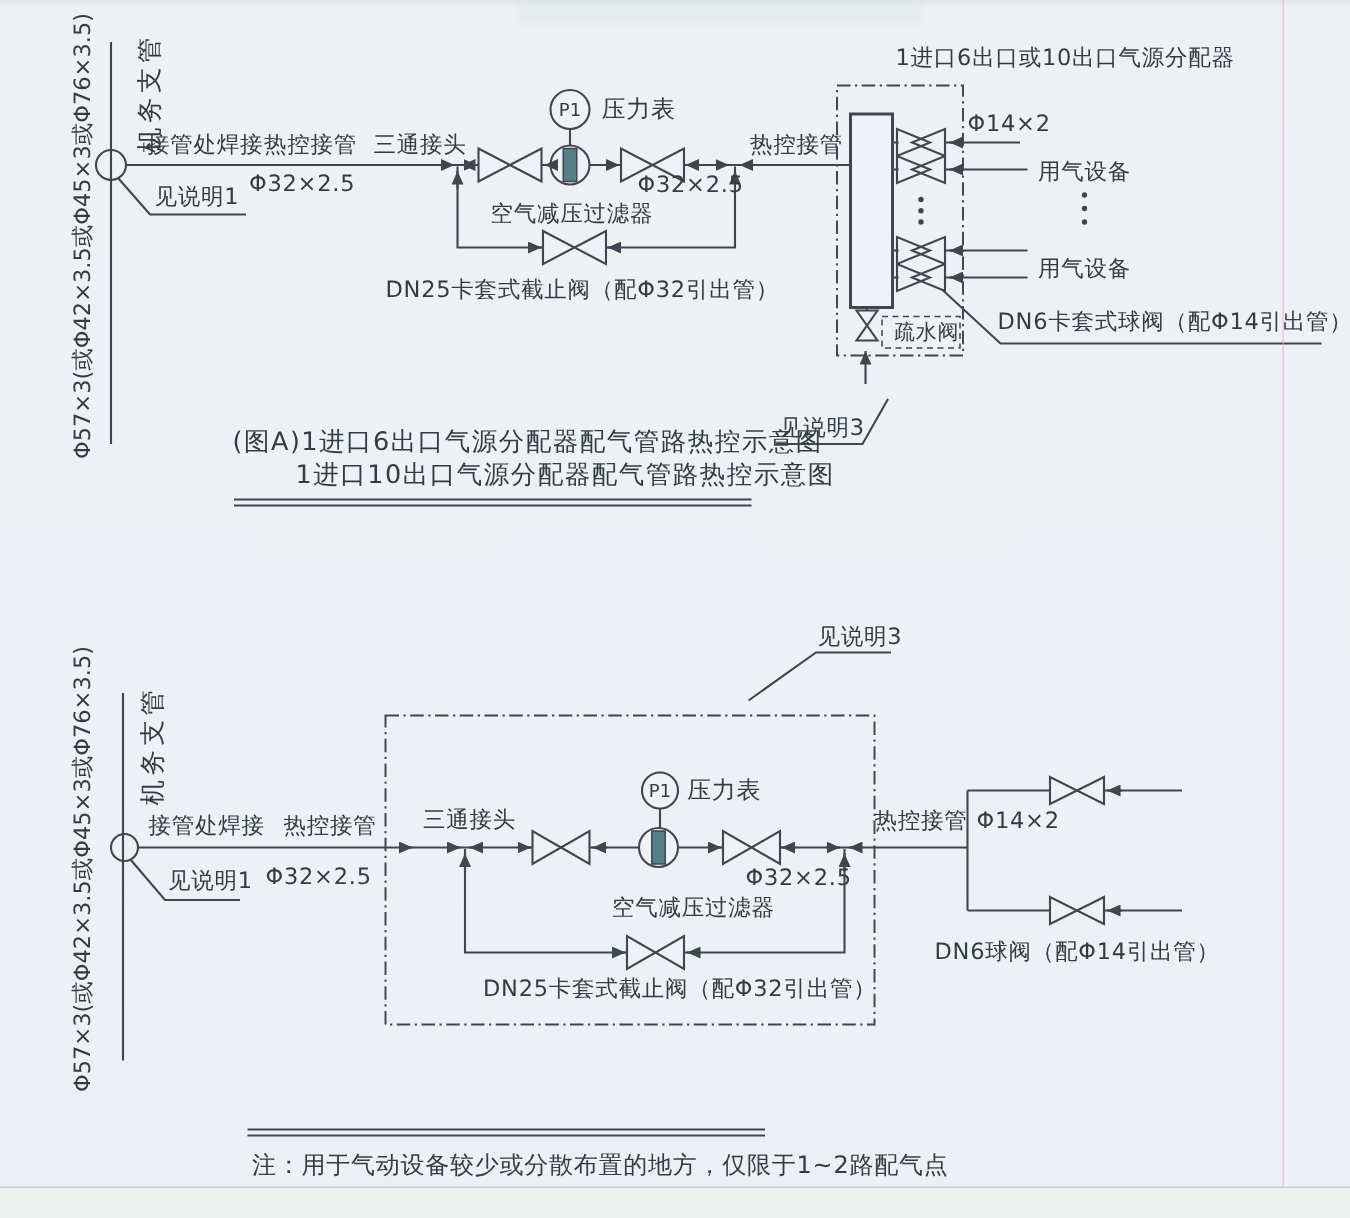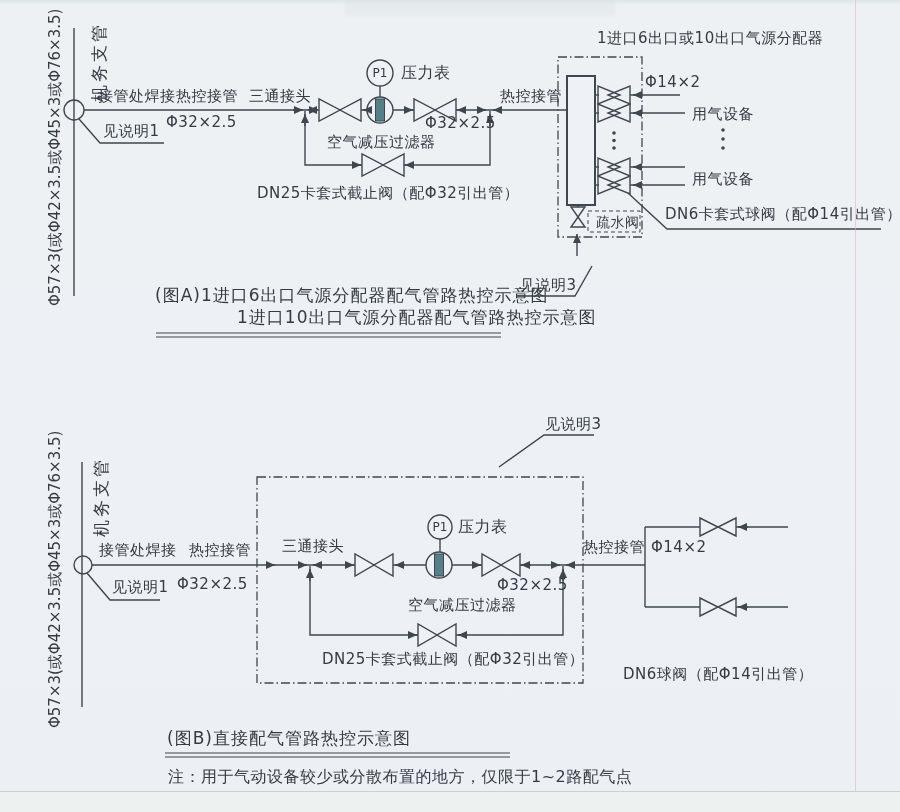--- a/index.html
+++ b/index.html
@@ -238,36 +238,35 @@
   <div class="lbl" style="left:327px; top:134px;">空气减压过滤器</div>
   <div class="lbl" style="left:257px; top:185px;">DN25卡套式截止阀（配Φ32引出管）</div>
   <div class="lbl" style="left:573px; top:30px;margin-left:24px;">1进口6出口或10出口气源分配器</div>
   <div class="lbl" style="left:645px; top:74px;">Φ14×2</div>
   <div class="lbl" style="left:692px; top:106px;">用气设备</div>
   <div class="lbl" style="left:692px; top:171px;">用气设备</div>
   <div class="lbl" style="left:665px; top:206px;">DN6卡套式球阀（配Φ14引出管）</div>
   <div class="lbl s14" style="left:596px; top:214px;">疏水阀</div>
   <div class="lbl" style="left:520px; top:277px;">见说明3</div>
   <div class="lbl s17" style="left:155px; top:286px;">(图A)1进口6出口气源分配器配气管路热控示意图</div>
-  <div class="lbl s17" style="left:197px; top:308px;margin-left:40px;">1进口10出口气源分配器配气管路热控示意图</div>
+  <div class="lbl s17" style="left:197px; top:308px;">1进口10出口气源分配器配气管路热控示意图</div>
 
   <div class="vtext" style="left:46px; top:728px; font-size:15px;">Φ57×3(或Φ42×3.5或Φ45×3或Φ76×3.5)</div>
   <div class="vtext" style="left:90px; top:537px; font-size:17px; letter-spacing:3px;">机务支管</div>
   <div class="lbl" style="left:99px; top:542px;">接管处焊接</div>
   <div class="lbl" style="left:189px; top:542px;">热控接管</div>
   <div class="lbl" style="left:177px; top:576px;">Φ32×2.5</div>
   <div class="lbl" style="left:112px; top:579px;">见说明1</div>
   <div class="lbl" style="left:282px; top:538px;">三通接头</div>
   <div class="gaugeTag" style="left:428px; top:520px;">P1</div>
   <div class="lbl s16" style="left:458px; top:518px;">压力表</div>
   <div class="lbl" style="left:497px; top:577px;">Φ32×2.5</div>
   <div class="lbl" style="left:408px; top:597px;">空气减压过滤器</div>
   <div class="lbl" style="left:322px; top:651px;">DN25卡套式截止阀（配Φ32引出管）</div>
   <div class="lbl" style="left:583px; top:539px;">热控接管</div>
   <div class="lbl" style="left:651px; top:539px;">Φ14×2</div>
-  <div class="lbl" style="left:623px; top:626px;margin-top:40px;">DN6球阀（配Φ14引出管）</div>
+  <div class="lbl" style="left:623px; top:626px;">DN6球阀（配Φ14引出管）</div>
   <div class="lbl" style="left:545px; top:416px;">见说明3</div>
-  <div class="lbl s17" style="left:167px; top:729px;">(图B)直接配气管路热控示意图</div>
   <div class="lbl s16" style="left:168px; top:768px;text-align:right;">注：用于气动设备较少或分散布置的地方，仅限于1~2路配气点</div>
 
   <div class="margin-line"></div>
   <div class="scan-bottom"></div>
 </div>
 
 </body></html>

